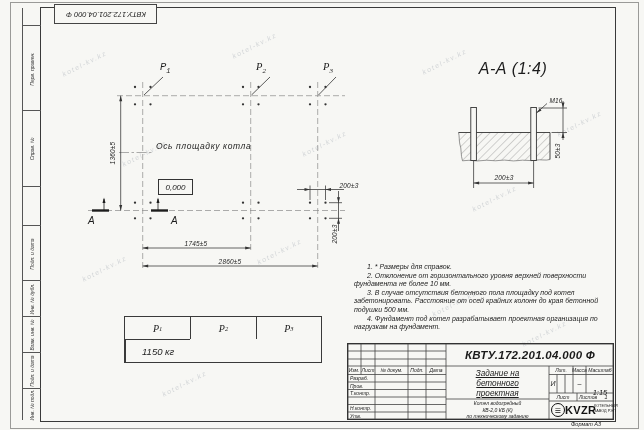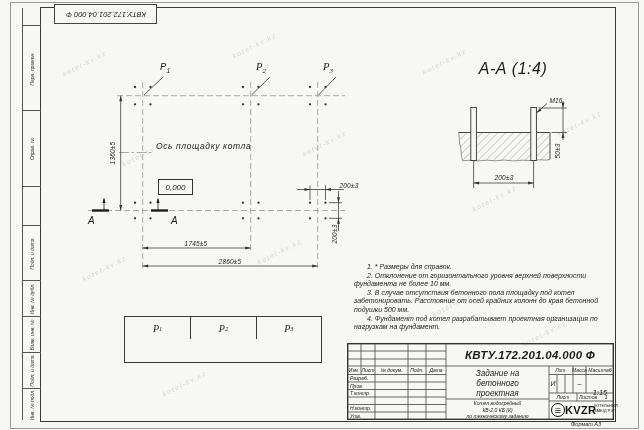--- a/index.html
+++ b/index.html
@@ -36,21 +36,21 @@
   .notes{left:354px;top:263px;width:254px;font-size:7px;font-style:italic;
          line-height:8.6px;color:#1c1c1c;}
   .notes p{margin:0;text-indent:13px;}
   
   .tb{left:347px;top:343px;width:267px;height:77px;}
   .tb .t{position:absolute;font-style:italic;color:#1a1a1a;display:flex;
          align-items:center;justify-content:center;white-space:nowrap;}
   .desig{left:99px;top:0;width:168px;height:23px;font-weight:bold;font-size:11.5px;letter-spacing:.3px;}
   .hc{font-size:5px;}
   .role{justify-content:flex-start !important;padding-left:2px;font-size:5px;}
-  .docname{font-size:8.2px;}
+  .docname{font-size:8.2px;text-decoration:underline;}
   .prod{font-size:5px;}
   .emblem{position:absolute;left:204px;top:60px;width:12px;height:12px;border:1.2px solid #111;
           border-radius:50%;display:flex;align-items:center;justify-content:center;
           font-size:7px;line-height:1;color:#111;font-style:normal;}
   .kvzr{position:absolute;left:218px;top:58px;width:30px;height:17px;display:flex;align-items:center;
         font-weight:bold;font-size:11px;letter-spacing:.3px;font-style:normal;color:#111;}
   .logocap{position:absolute;left:247px;top:61px;font-size:3.8px;line-height:4.6px;
            font-style:normal;color:#222;}
   .fmt{font-size:5.5px;}
 </style>
@@ -250,20 +250,21 @@
         <sub>1</sub>
       </div>
     <div class="r1 c2">
         <span>P</span>
         <sub>2</sub>
       </div>
     <div class="r1 c3">
         <span>P</span>
         <sub>3</sub>
       </div>
+    <div class="r2 c3">1150 кг</div>
   </div>
 
   <div class="a notes">
     <p>1. * Размеры для справок.</p>
     <p>2. Отклонение от горизонтального уровня верхней поверхности фундамента не более 10 мм.</p>
     <p>3. В случае отсутствия бетонного пола площадку под котел забетонировать. Расстояние от осей крайних колонн до края бетонной подушки 500 мм.</p>
     <p>4. Фундамент под котел разрабатывает проектная организация по нагрузкам на фундамент.</p>
   </div>
 
   <div class="a tb">

